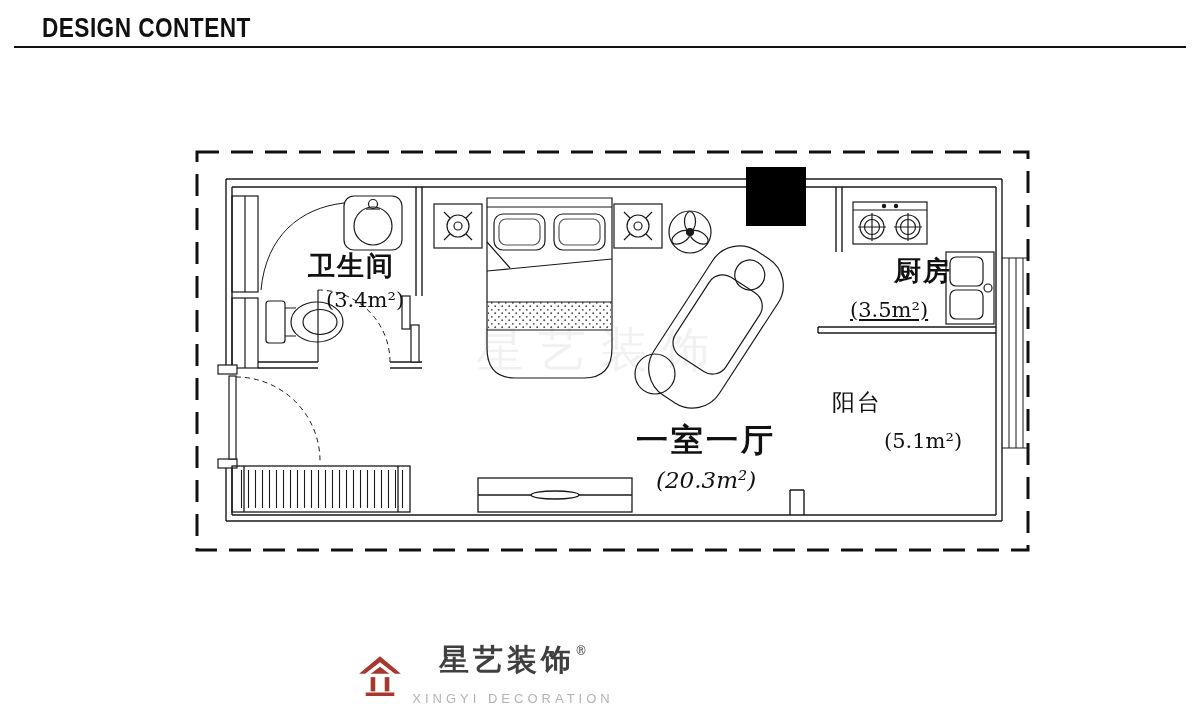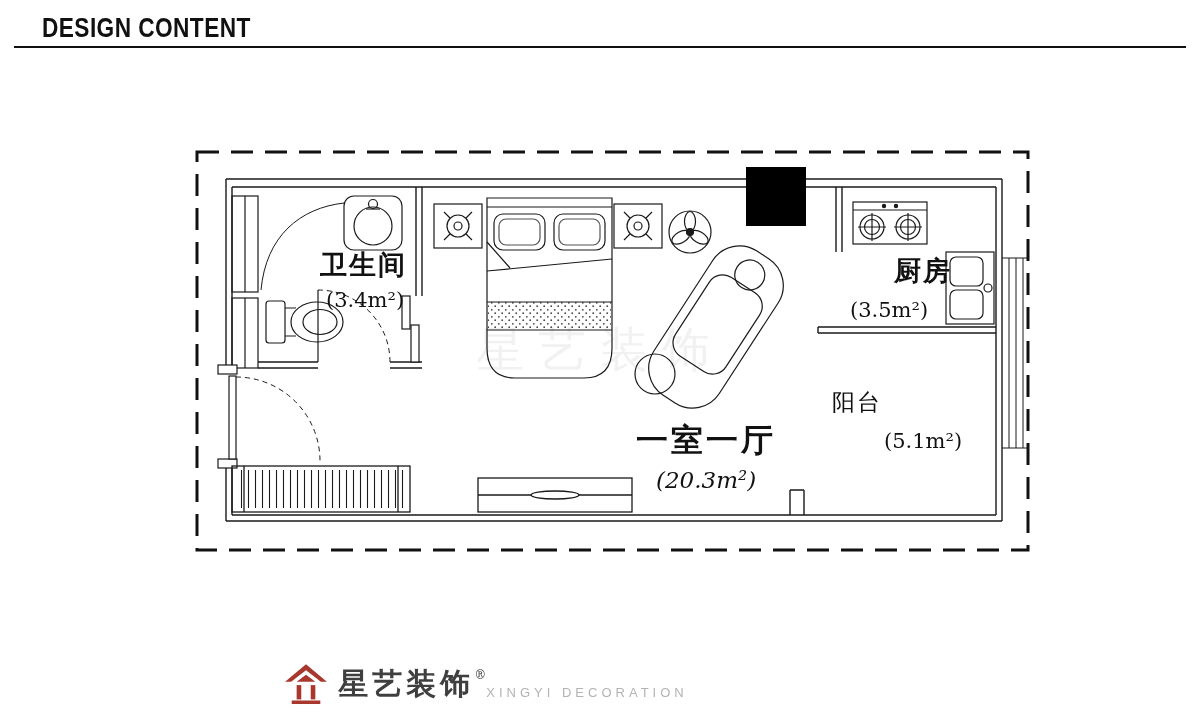--- a/index.html
+++ b/index.html
@@ -14,35 +14,35 @@
                font-family:"Liberation Sans", sans-serif; }
   .hdr-sub { font-size:20px; color:#1a1a1a; letter-spacing:2px; padding-bottom:2px;
              margin-left:14px; font-family:"DejaVu Serif", serif; white-space:nowrap; }
   .hdr-rule { position:absolute; top:46px; left:14px; width:1172px; height:2px; background:#111; }
 
   
   svg.plan { position:absolute; left:0; top:0; }
 
   .lbl { position:absolute; color:#111; white-space:nowrap;
          font-family:"DejaVu Serif", serif; line-height:1.1; }
-  .lbl-bathroom-name { left:320px; top:251px; font-size:27px; font-weight:600; letter-spacing:2px;font-family:Liberation Serif, serif; }
+  .lbl-bathroom-name { left:308px; top:251px; font-size:27px; font-weight:600; letter-spacing:2px; }
   .lbl-bathroom-area { left:326px; top:289px; font-size:21px; }
   .lbl-kitchen-name  { left:894px; top:256px; font-size:27px; font-weight:600; letter-spacing:2px; }
-  .lbl-kitchen-area  { left:850px; top:299px; font-size:21px; }
+  .lbl-kitchen-area  { left:850px; top:299px; font-size:21px;text-decoration:underline; }
   .lbl-living-name   { left:636px; top:423px; font-size:32px; font-weight:600; letter-spacing:3px; }
   .lbl-living-area   { left:656px; top:468px; font-size:23px;font-style:italic; }
   .lbl-balcony-name  { left:832px; top:390px; font-size:23px; font-weight:400; letter-spacing:2px; }
   .lbl-balcony-area  { left:884px; top:430px; font-size:21px; }
 
   
   .ftr { position:absolute; left:0; right:0; bottom:8px; display:flex; justify-content:center; }
   .logo { display:flex; align-items:center; gap:10px; }
   .house { width:44px; height:44px; }
   .house path, .house rect { fill:#a8372e; }
-  .logo-text { display:flex; align-items:center; }
+  .logo-text { display:flex; flex-direction:column; align-items:center; }
   .brand { font-size:30px; font-weight:700; color:#3f3f3f; letter-spacing:4px;
            font-family:"DejaVu Serif", serif; line-height:1; }
   .brand sup { font-size:12px; font-weight:400; letter-spacing:0; vertical-align:top; }
   .brand-en { margin-top:16px; font-size:13px; letter-spacing:4px; color:#b3b3b3;
               font-family:"Liberation Sans", sans-serif; }
 </style>
 </head>
 <body>
 
 <div class="page">

